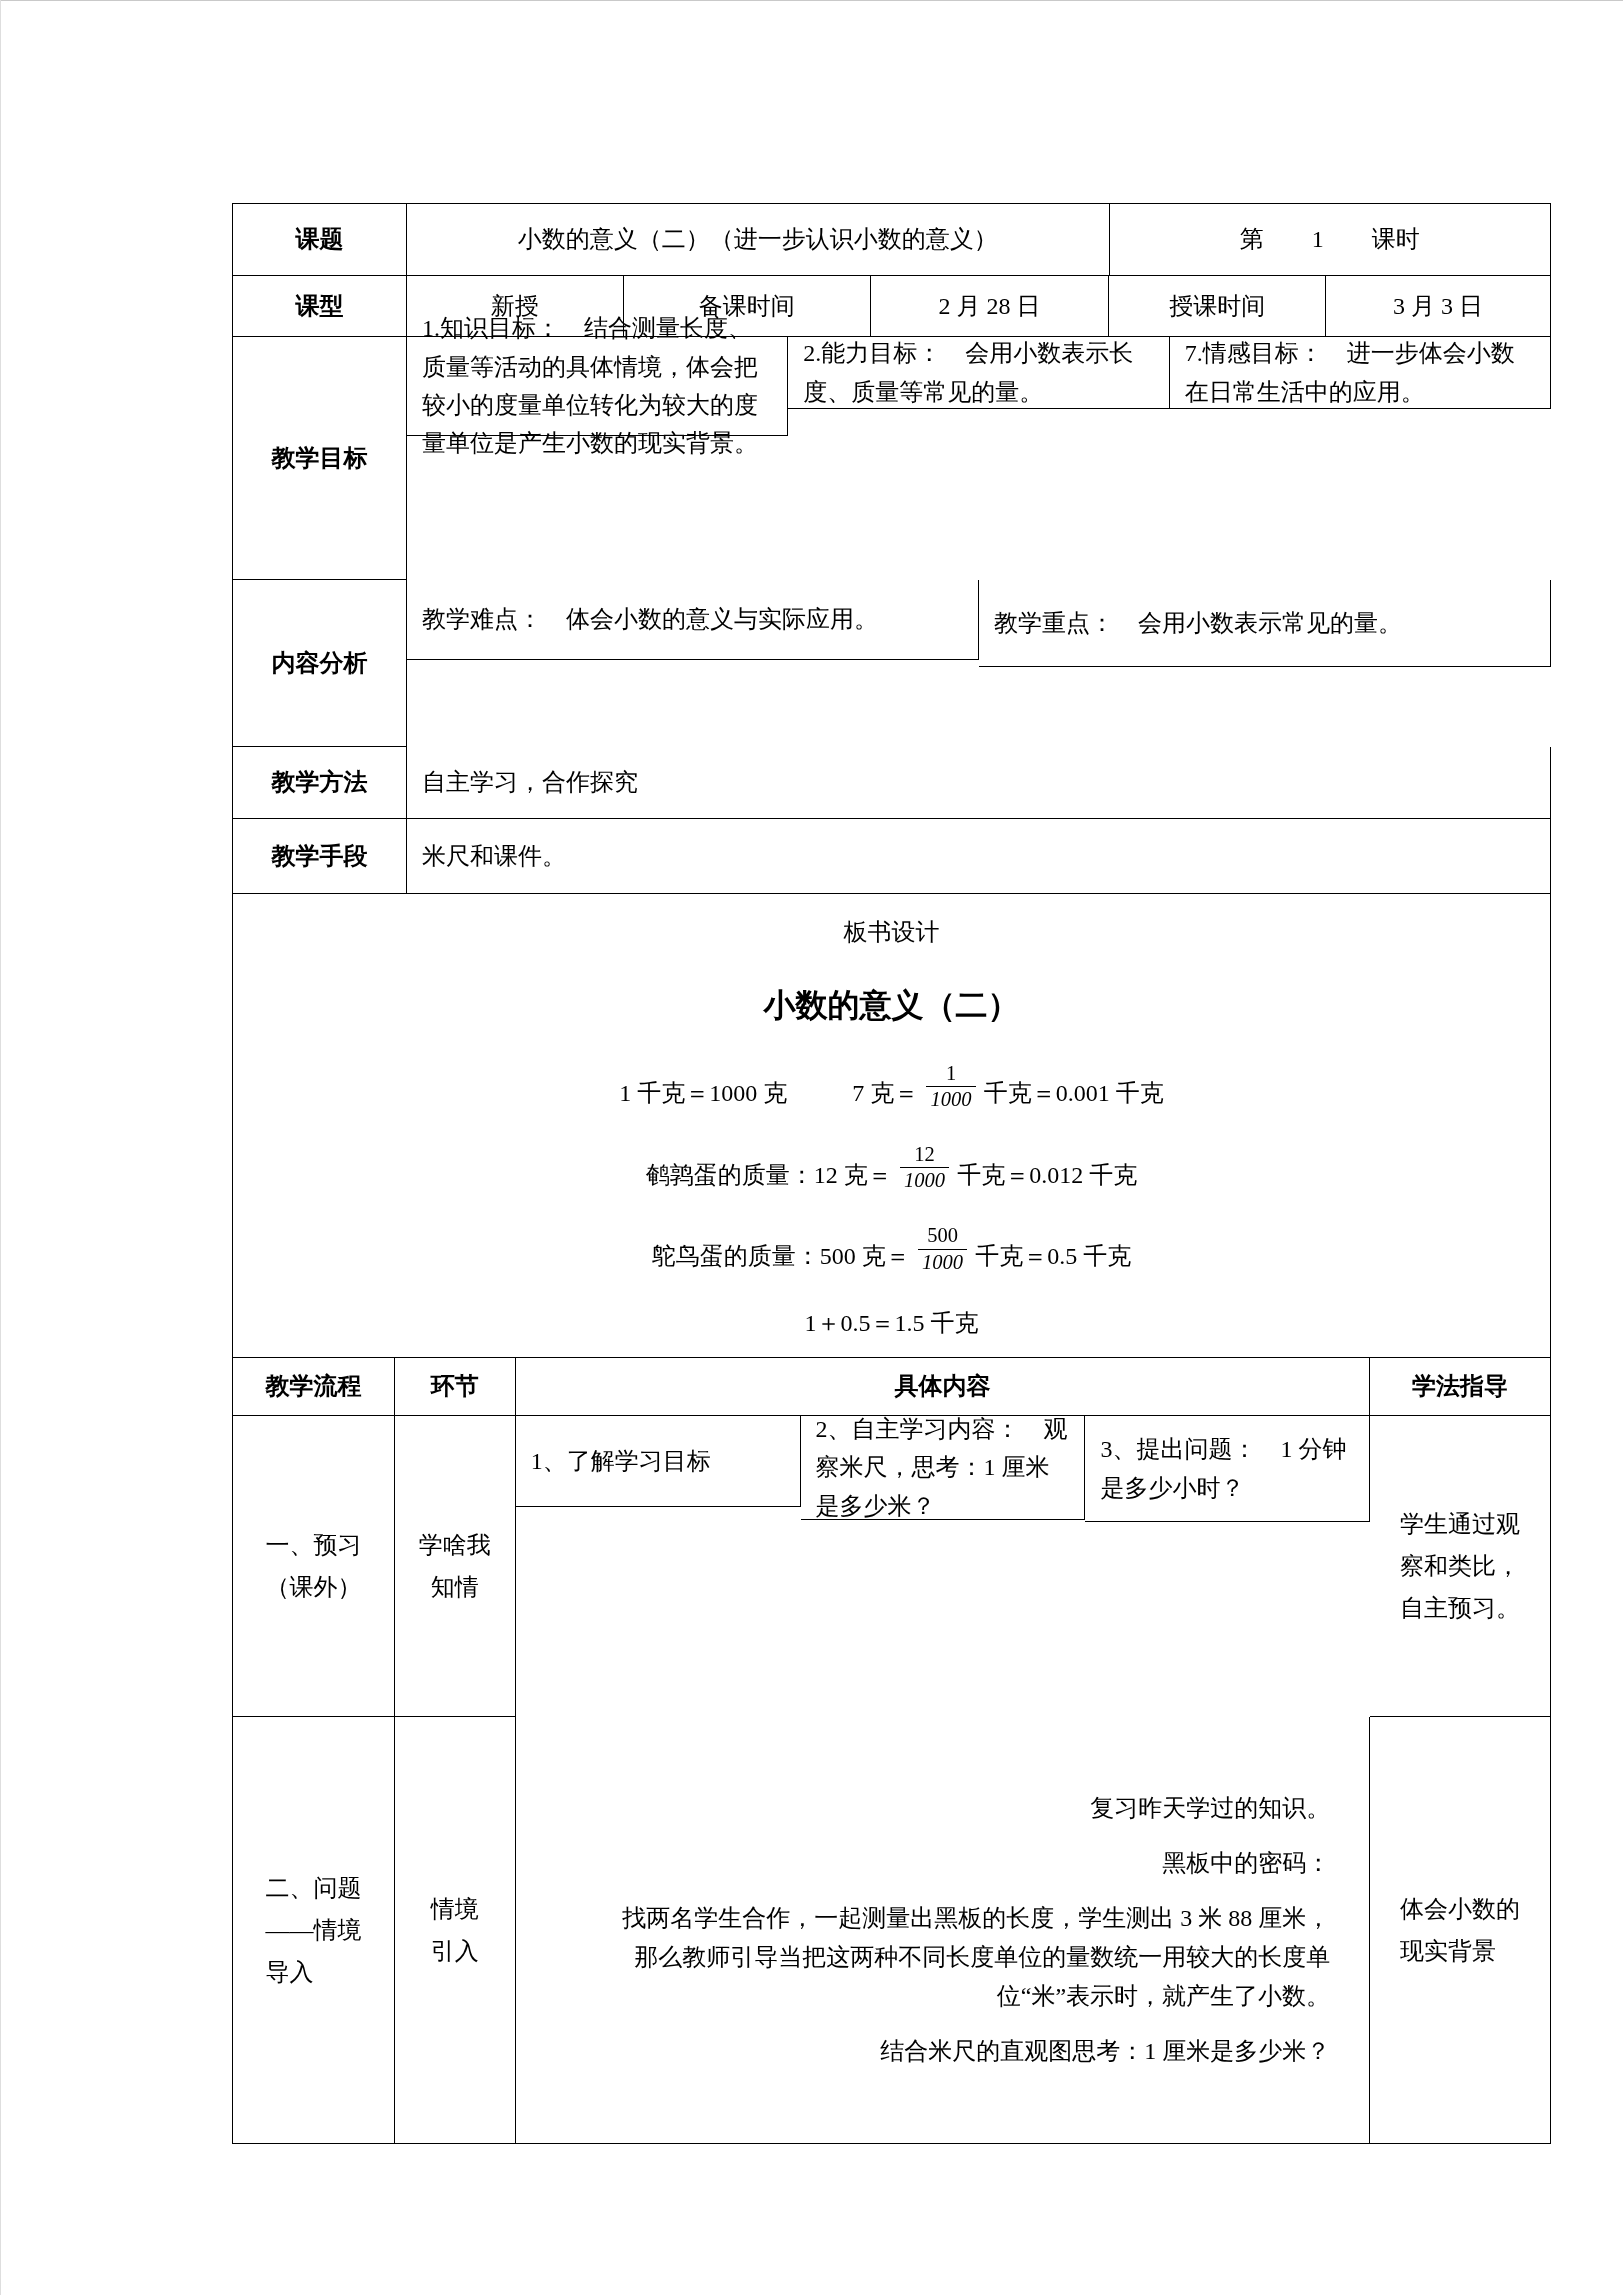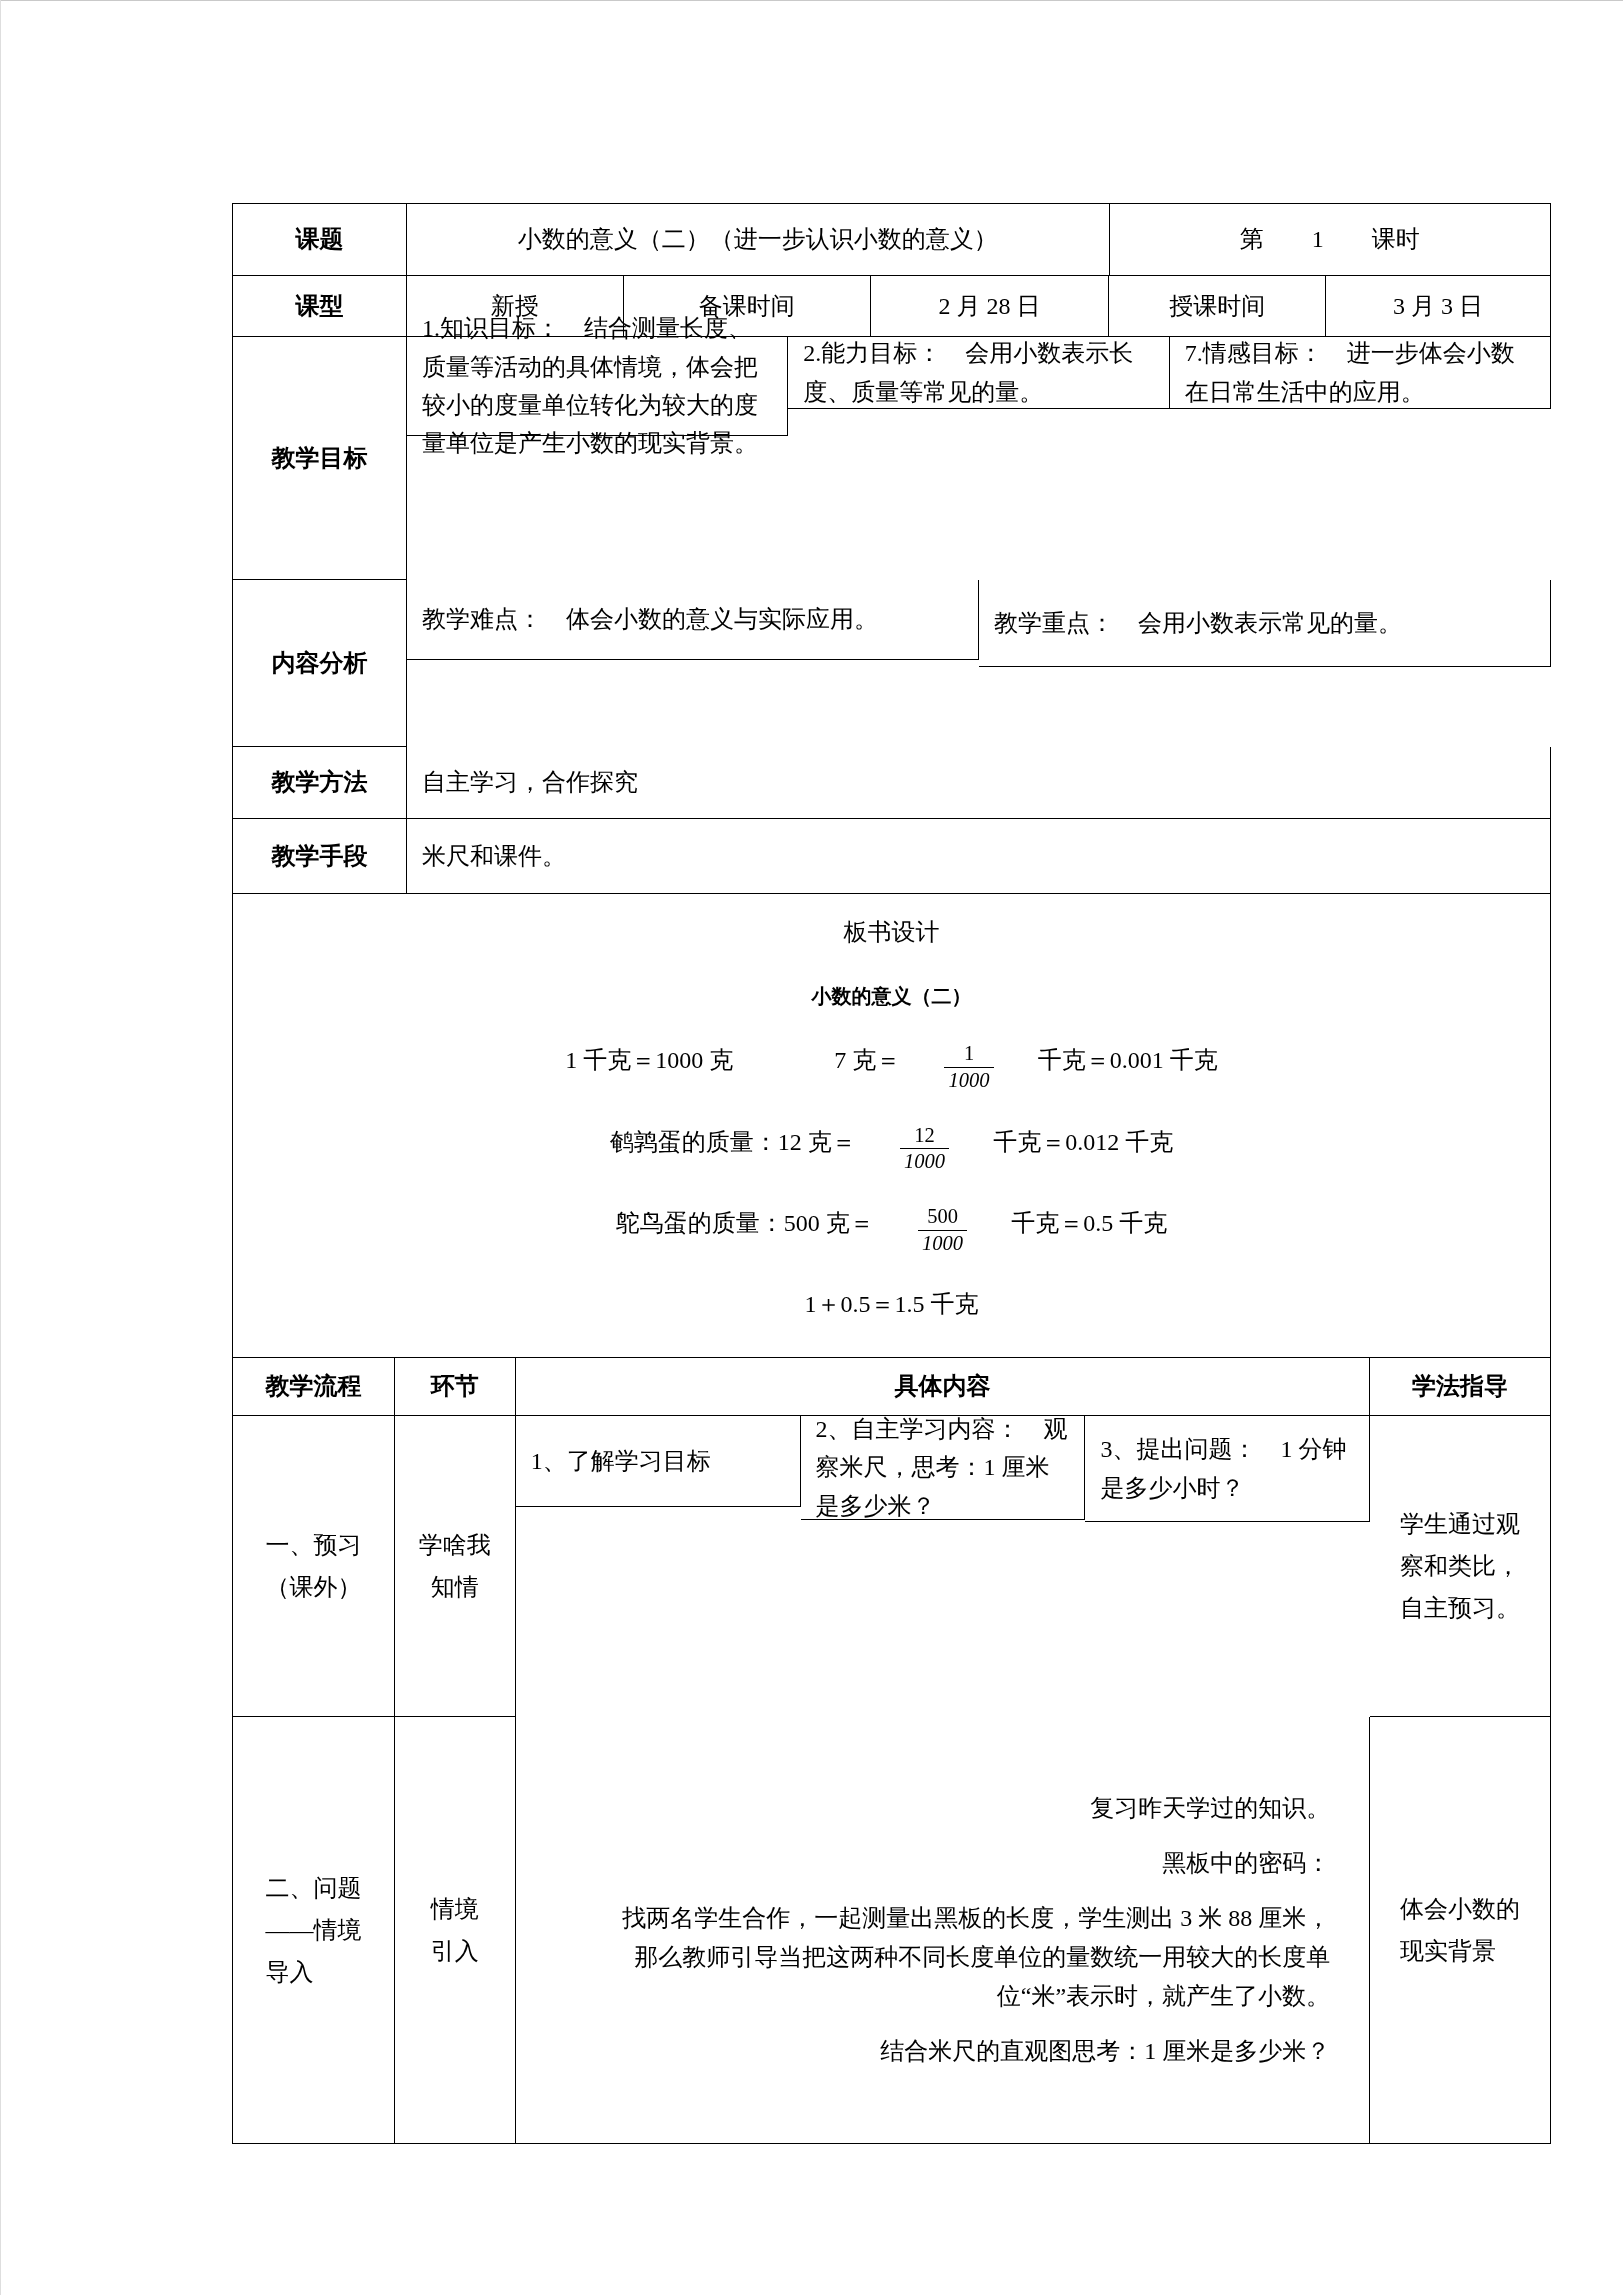--- a/index.html
+++ b/index.html
@@ -41,22 +41,22 @@
   .guidecell { justify-content: center; text-align: left; white-space: pre-line; padding: 4.1px 11px; line-height: 1.75; }
 
   .subitem { padding-left: 20.5px; }
 
   .board {
     width: 100%;
     flex-direction: column; align-items: center; justify-content: flex-start;
     padding: 19px 13.6px 13.6px 13.6px; gap: 29px;
   }
   .board-title { text-align: center; }
-  .board-subtitle { font-weight: bold; font-size: 20px; text-align: center; }
-  .board-line { display: flex; align-items: flex-start; justify-content: center; gap: 36px; }
+  .board-subtitle { font-weight: bold; font-size: 32px; text-align: center; }
+  .board-line { display: flex; align-items: flex-end; justify-content: center; }
   .eq-left { margin-right: 65px; }
   .frac {
     display: inline-flex; flex-direction: column; align-items: center;
     margin: 0 8.2px; font-size: 20.5px; line-height: 1.25;
   }
   .frac .fnum { padding: 0 4.1px; }
   .frac .fden { border-top: 1.4px solid #000; padding: 0 4.1px; font-style: italic; }
 
   .content2 { padding: 20.5px 23px; align-items: center; }
   .paras p { margin: 16px; text-indent: 2em; line-height: 1.62; text-align: right; }

